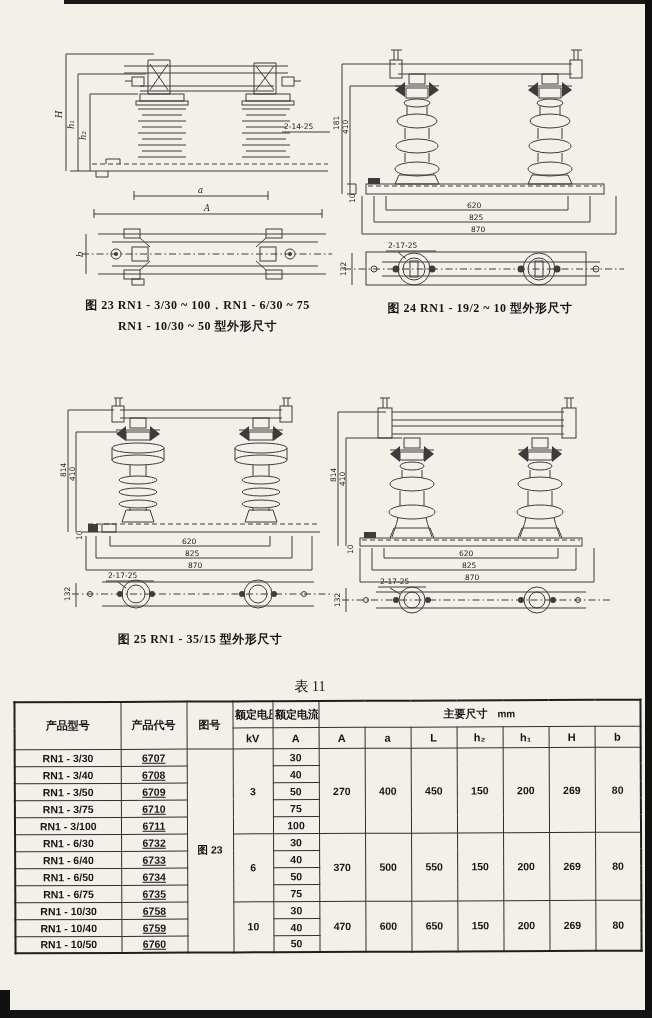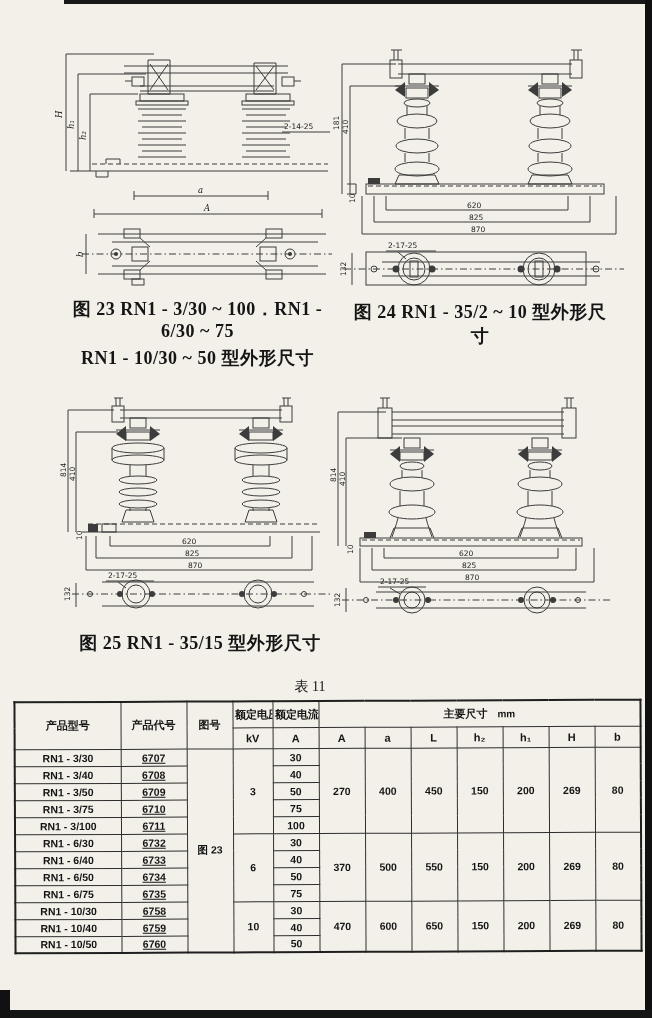--- a/index.html
+++ b/index.html
@@ -16,21 +16,21 @@
 
   .fig{position:absolute;}
   .fig .s{stroke:#3c3c3c;fill:none;stroke-width:1;}
   .fig .dk{fill:#3c3c3c;stroke:none;}
   .fig .dsh{stroke-dasharray:5 3;}
   .fig .dsh2{stroke-dasharray:7 3 1.5 3;}
   .fig text{font:7.5px "DejaVu Sans", sans-serif; fill:#222; stroke:none;}
   .fig text.lab{font:italic 8.5px "DejaVu Serif", serif;}
 
   .caption{
-    position:absolute; font-weight:700; font-size:18px; letter-spacing:0.5px;
+    position:absolute; font-weight:700; font-size:12px; letter-spacing:0.5px;
     text-align:center; color:#151515; font-family:"Liberation Serif", serif;
   }
   .caption .l2{display:block; margin-top:4px;}
 
   .tbl-title{
     position:absolute; top:678px; left:0; width:620px; text-align:center;
     font-weight:400; font-size:14px; color:#111;
   }
   table.spec{
     position:absolute; top:700px; left:14px; width:626px;
@@ -186,21 +186,21 @@
     </g>
     <text x="56" y="220">2-17-25</text>
     <text transform="rotate(-90 14 248)" x="14" y="248">132</text>
   </svg>
 
   <div class="caption" style="left:55px;top:297px;width:285px">
     <span>图 23 RN1 - 3/30 ~ 100．RN1 - 6/30 ~ 75</span>
     <span class="l2">RN1 - 10/30 ~ 50 型外形尺寸</span>
   </div>
   <div class="caption" style="left:345px;top:300px;width:270px">
-    <span>图 24   RN1 - 35/2 ~ 10 型外形尺寸</span>
+    <span>图 24   RN1 - 19/2 ~ 10 型外形尺寸</span>
   </div>
 
   <svg class="fig" style="left:58px;top:380px" width="285" height="235" viewBox="0 0 285 235">
     <g class="s">
       <path d="M62 30 H224 M62 38 H224"></path>
       <rect x="54" y="26" width="12" height="16"></rect>
         <rect x="222" y="26" width="12" height="16"></rect>
       <path d="M58 26 V18 M62 26 V18 M56 18 h9 M226 26 V18 M230 26 V18 M224 18 h9"></path>
       <rect x="72" y="38" width="16" height="10"></rect>
         <path d="M58 50 H102"></path>

